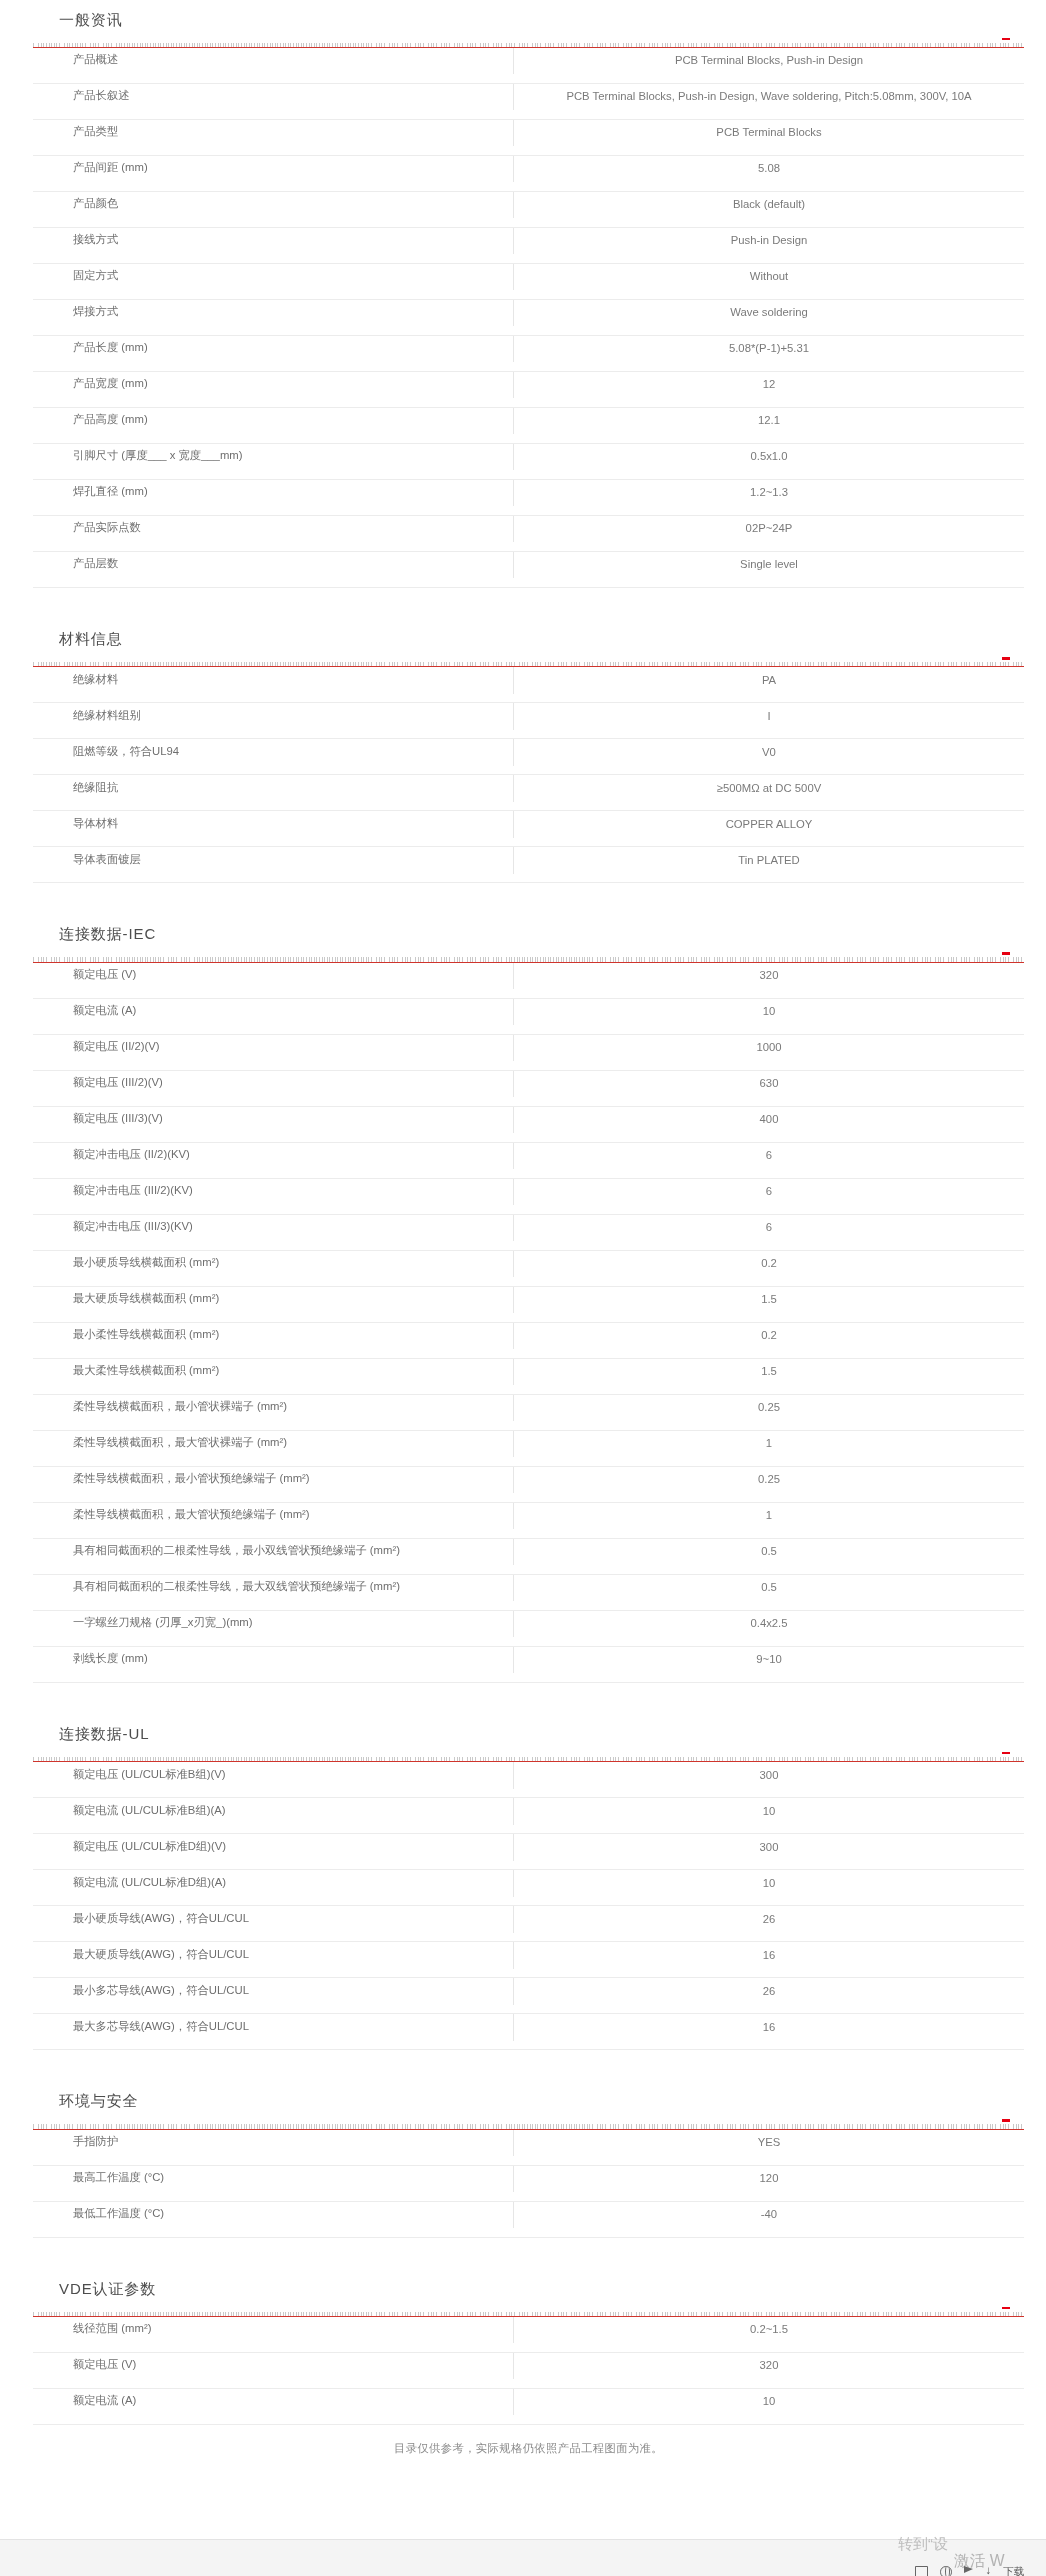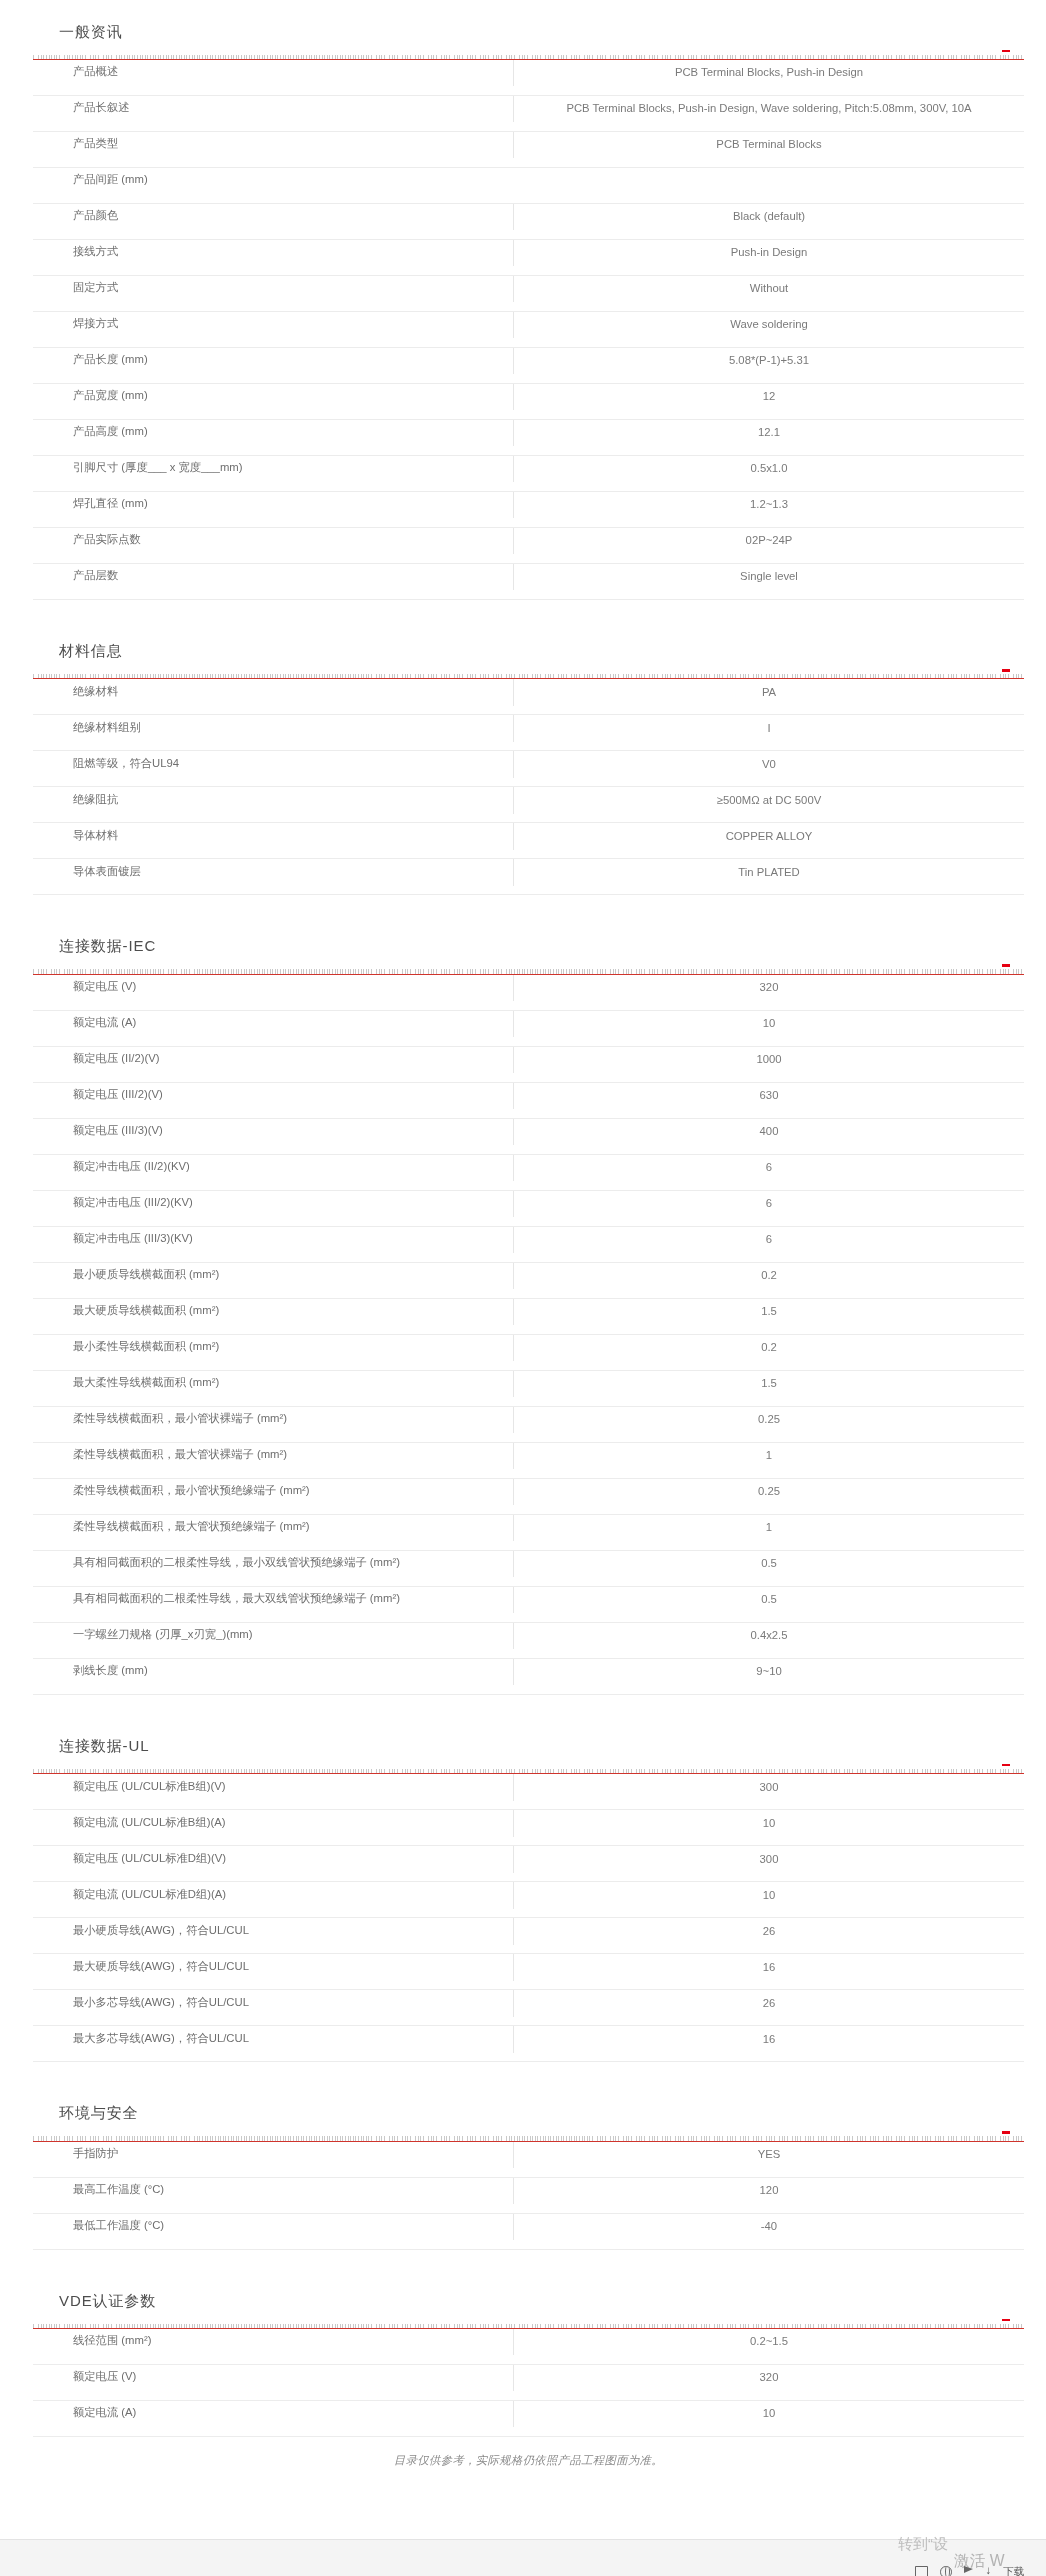--- a/index.html
+++ b/index.html
@@ -3,37 +3,37 @@
 <meta charset="utf-8">
 <style>
   html,body{margin:0;padding:0;}
   body{
     width:1047px;height:2576px;position:relative;overflow:hidden;
     background:#ffffff;
     font-family:"Liberation Sans", sans-serif;
   }
   .wrap{margin-left:33px;width:991px;}
   .section{margin-top:40px;}
-  .section.first{margin-top:12px;padding-top:8.7px;}
+  .section.first{margin-top:0;padding-top:8.7px;}
   .sec-head{position:relative;height:21px;padding-left:26px;
     font-size:15px;line-height:21px;color:#4d4d4d;letter-spacing:0.9px;}
   .minus-btn{position:absolute;right:14px;bottom:-10.5px;width:7.9px;height:2.6px;
     background:#e60012;cursor:pointer;}
   .sec-line{margin-top:13px;height:4.4px;
     background-image:repeating-linear-gradient(90deg,#c9c9c9 0 0.9px,#ffffff 0.9px 2.6px),
                      repeating-linear-gradient(0deg,rgba(255,255,255,.55) 0 0.9px,rgba(255,255,255,0) 0.9px 1.7px);
     border-bottom:1.7px solid #d0342c;}
   .spec-table{width:100%;}
   .row{display:flex;align-items:flex-start;min-height:36px;border-bottom:0.9px solid #ececec;box-sizing:border-box;}
   .cell{display:flex;align-items:center;box-sizing:border-box;font-size:11.3px;}
   .cell.label{width:480px;padding:4.4px 8.7px 4.4px 40px;color:#6e6e6e;}
   .cell.value{flex:1;justify-content:center;text-align:center;color:#7a7a7a;
     border-left:0.9px solid #e6e6e6;padding:4.4px 17.5px;}
   .cell.value span{max-width:419px;line-height:1.55;}
-  .disclaimer{margin-top:15.7px;text-align:center;font-size:11.3px;color:#8a8a8a;letter-spacing:0.4px;font-style:italic;}
+  .disclaimer{margin-top:15.7px;text-align:center;font-size:11.3px;color:#8a8a8a;letter-spacing:0.4px;}
   .bottom-band{position:absolute;left:0;top:2539px;width:1047px;height:37px;
     background:#f4f4f4;border-top:0.9px solid #e3e3e3;}
   .wm1{position:absolute;left:954px;top:2511px;font-size:15.7px;color:#b3b3b3;white-space:nowrap;margin-top:40px;}
   .wm2{position:absolute;left:898px;top:2535px;font-size:15px;color:#bdbdbd;white-space:nowrap;}
   .tool-icons{position:absolute;left:915px;top:2566px;display:flex;align-items:flex-start;gap:12.2px;color:#666;}
   .i-rect{width:11.3px;height:8.7px;border:0.9px solid #666;border-radius:0.9px;}
   .i-globe{width:9.6px;height:9.6px;border:0.9px solid #666;border-radius:50%;position:relative;overflow:hidden;}
   .i-globe:before{content:"";position:absolute;left:3.5px;top:-1.7px;width:2.6px;height:13px;
     border-left:0.9px solid #666;border-right:0.9px solid #666;border-radius:50%;}
   .i-plane{width:0;height:0;border-left:9.6px solid #666;border-top:3.5px solid transparent;border-bottom:4.4px solid transparent;}
@@ -68,20 +68,23 @@
 
   <div class="row">
     <div class="cell label">产品类型</div>
     <div class="cell value">
               <span>PCB Terminal Blocks</span>
             </div>
   </div>
 
   <div class="row">
     <div class="cell label">产品间距 (mm)</div>
+    <div class="cell value">
+              <span>5.08</span>
+            </div>
   </div>
 
   <div class="row">
     <div class="cell label">产品颜色</div>
     <div class="cell value">
               <span>Black (default)</span>
             </div>
   </div>
 
   <div class="row">

